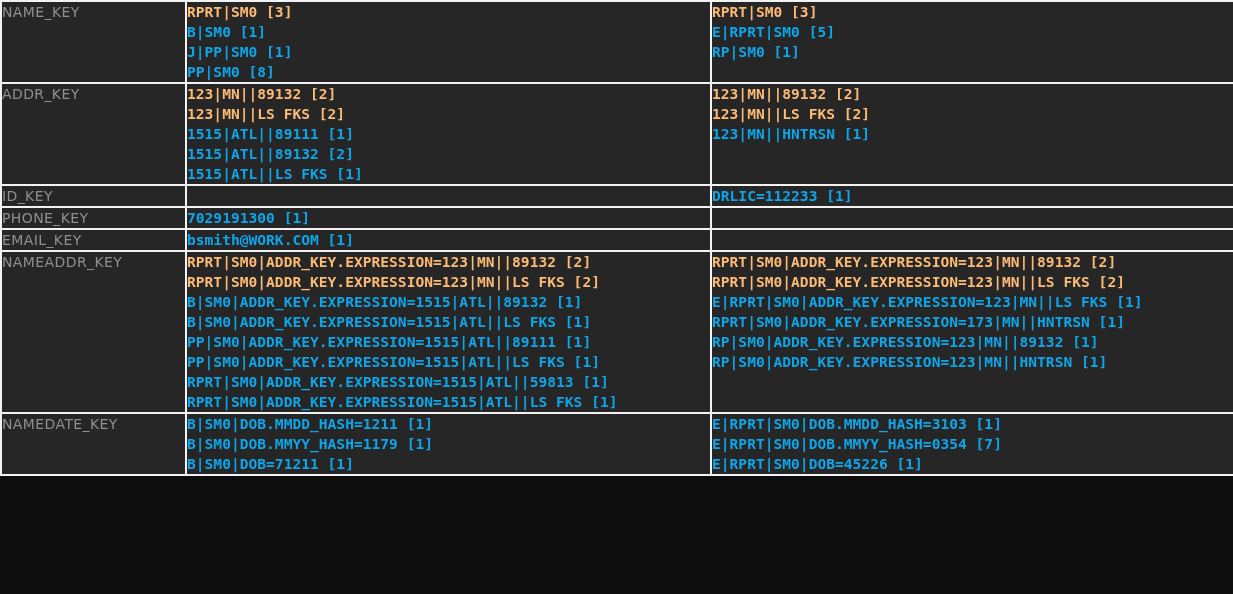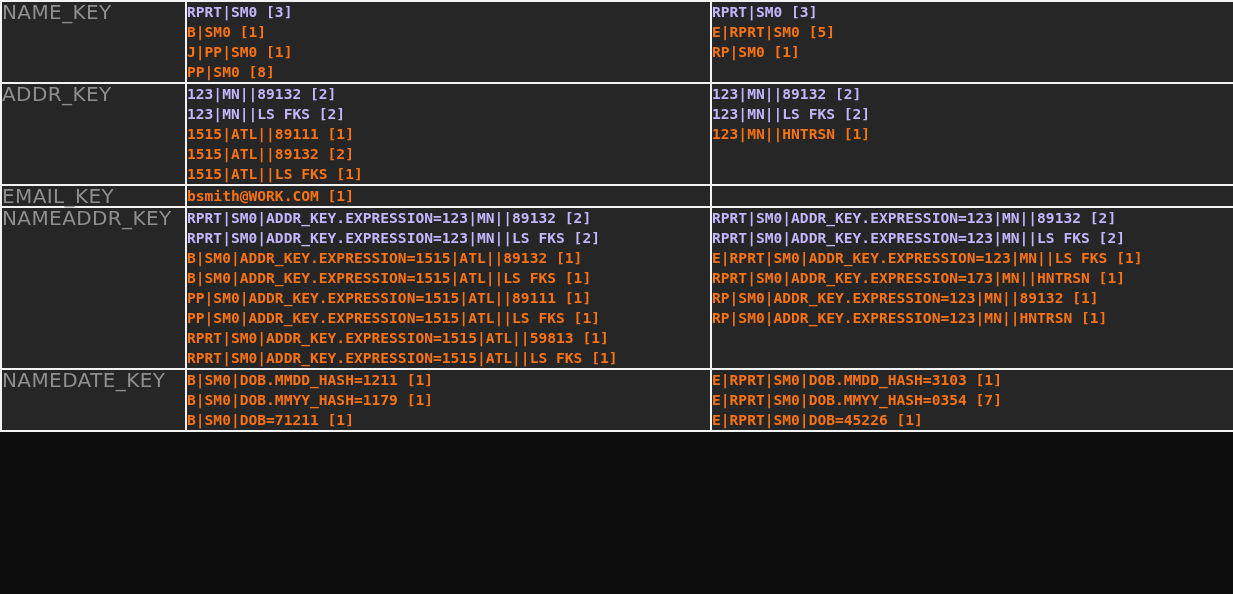--- a/index.html
+++ b/index.html
@@ -36,39 +36,39 @@
   }
 
   col.c-key   { width: 185px; }
   col.c-left  { width: 525px; }
   col.c-right { width: 523px; }
 
   .key-cell {
     padding: 12px 0 12px 22px;
     color: #8f8f8f;
     font-family: "DejaVu Sans", sans-serif;
-    font-size: 20px;
+    font-size: 14px;
     letter-spacing: 0.4px;
     line-height: 20px;
     white-space: nowrap;
   }
 
   .val-cell {
     padding: 11px 0 11px 16px;
     font-family: "DejaVu Sans Mono", monospace;
     font-size: 14.6px;
     font-weight: bold;
     line-height: 20px;
     color: #f0f0f0;
     white-space: nowrap;
   }
 
   .val-cell .line { display: block; }
-  .val-cell .line.hl { color: #c4b5fd; }
-  .val-cell .line.pl { color: #f97316; }
+  .val-cell .line.hl { color: #fdba74; }
+  .val-cell .line.pl { color: #0ea5e9; }
   .val-cell.empty { min-height: 20px; }
 </style>
 </head>
 <body>
 
 <table id="keys-table">
   <colgroup>
     <col class="c-key">
     <col class="c-left">
     <col class="c-right">
@@ -94,20 +94,38 @@
           <span class="line hl">123|MN||89132 [2]</span>
           <span class="line hl">123|MN||LS FKS [2]</span>
           <span class="line pl">1515|ATL||89111 [1]</span>
           <span class="line pl">1515|ATL||89132 [2]</span>
           <span class="line pl">1515|ATL||LS FKS [1]</span>
         </td>
         <td class="val-cell">
           <span class="line hl">123|MN||89132 [2]</span>
           <span class="line hl">123|MN||LS FKS [2]</span>
           <span class="line pl">123|MN||HNTRSN [1]</span>
+        </td>
+      </tr>
+      <tr>
+        <td class="key-cell">ID_KEY</td>
+        <td class="val-cell empty">
+          <span class="line pl">&nbsp;</span>
+        </td>
+        <td class="val-cell">
+          <span class="line pl">DRLIC=112233 [1]</span>
+        </td>
+      </tr>
+      <tr>
+        <td class="key-cell">PHONE_KEY</td>
+        <td class="val-cell">
+          <span class="line pl">7029191300 [1]</span>
+        </td>
+        <td class="val-cell empty">
+          <span class="line pl">&nbsp;</span>
         </td>
       </tr>
       <tr>
         <td class="key-cell">EMAIL_KEY</td>
         <td class="val-cell">
           <span class="line pl">bsmith@WORK.COM [1]</span>
         </td>
         <td class="val-cell empty">
           <span class="line pl">&nbsp;</span>
         </td>

